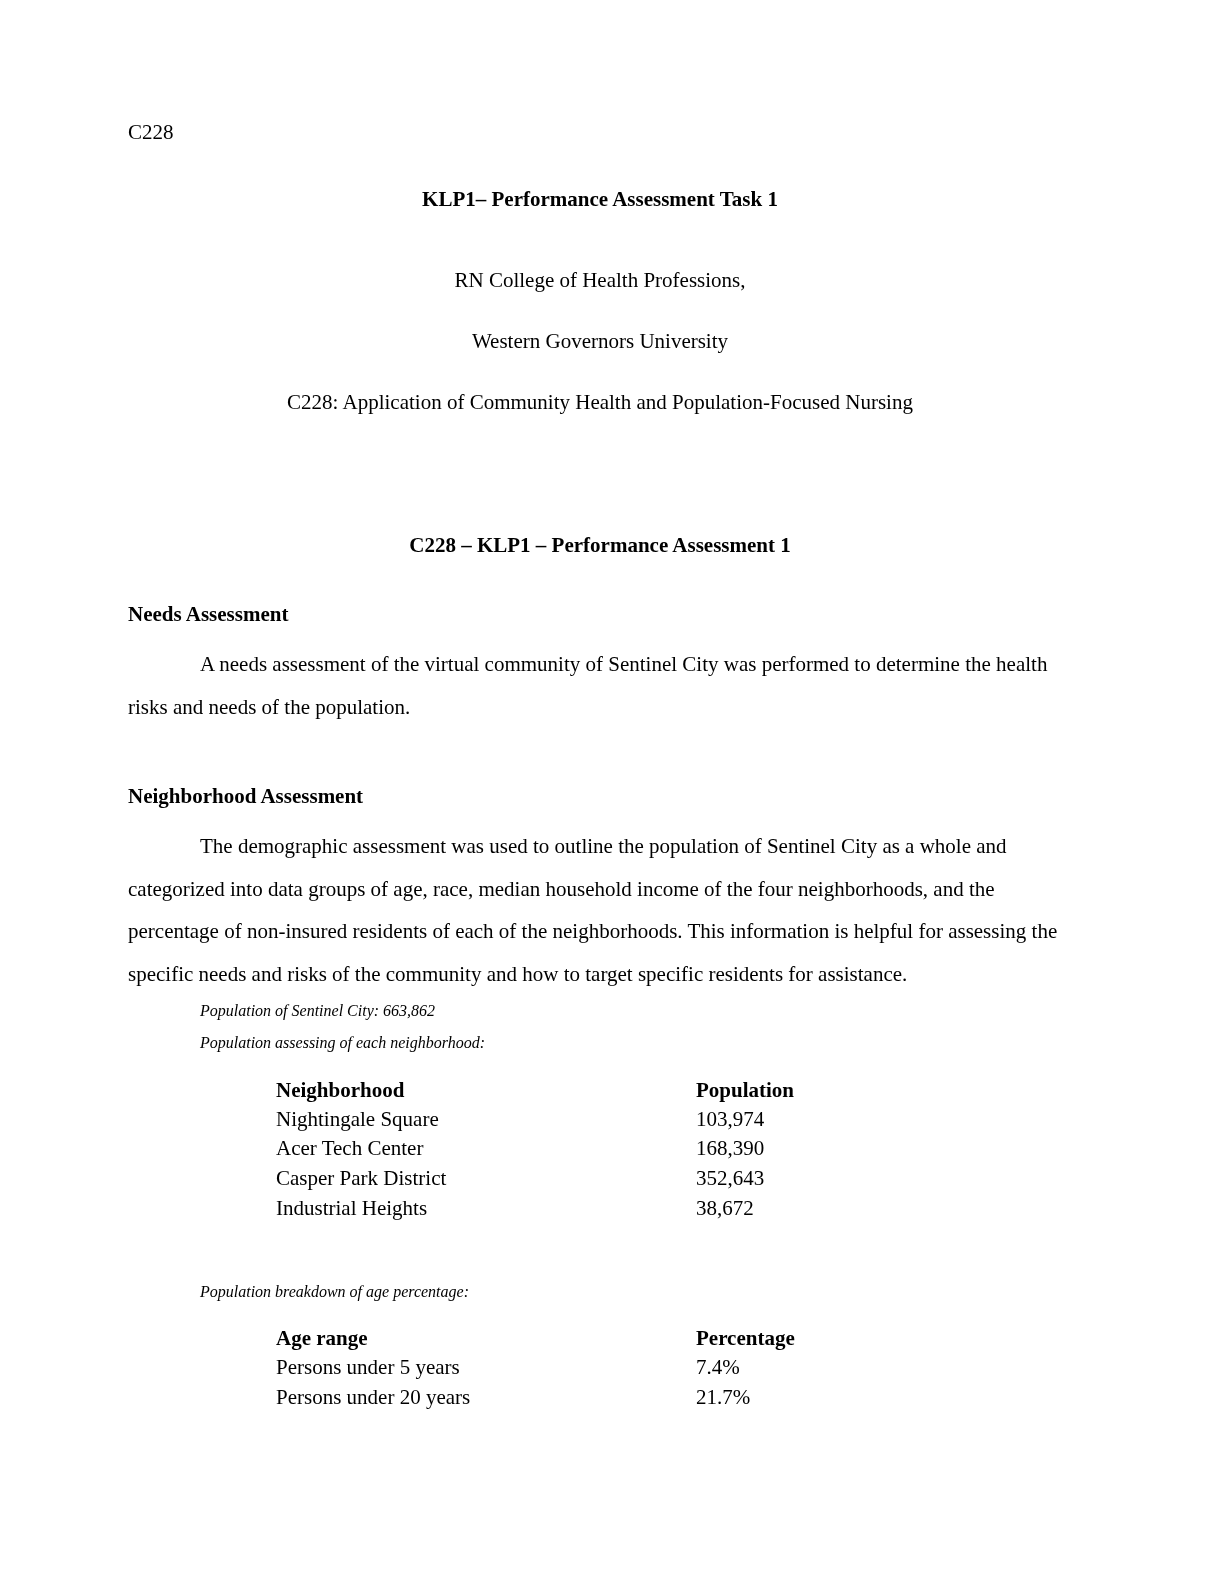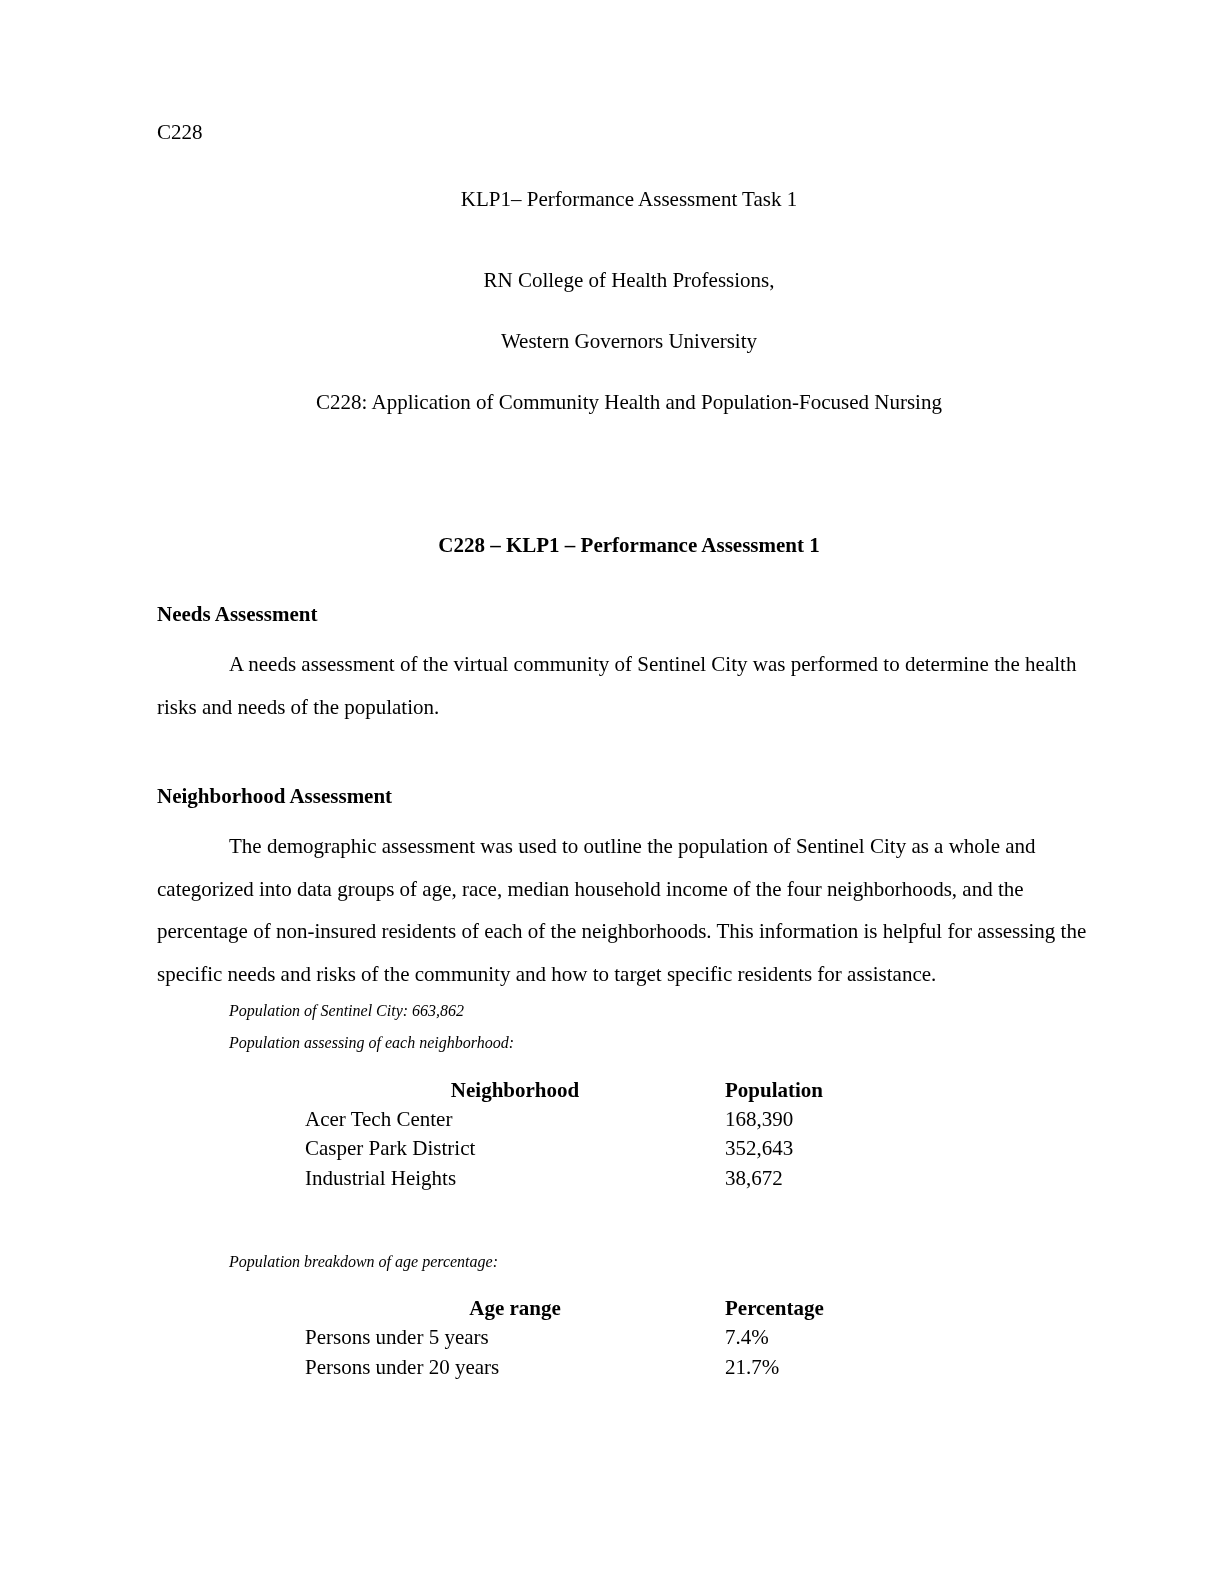--- a/index.html
+++ b/index.html
@@ -18,35 +18,35 @@
   .page {
     position: absolute;
     top: 0; left: 0;
     width: 1224px;
     height: 1584px;
     padding: 0;
     box-sizing: border-box;
   }
   .content {
     position: absolute;
-    left: 157px;
+    left: 128px;
     top: 120px;
     width: 944px;
   }
   .running-head {
     font-size: 21px;
     line-height: 1.2;
     margin: 0 0 42px 0;
   }
   .title-block {
     text-align: center;
   }
   .doc-title {
     font-size: 21px;
-    font-weight: normal;
+    font-weight: bold;
     margin: 0 0 56px 0;
   }
   .center-line {
     font-size: 21px;
     margin: 0 0 36px 0;
   }
   .spacer-lg {
     height: 70px;
   }
   .section-title-center {
@@ -76,21 +76,21 @@
     margin: 0;
     text-indent: 72px;
     font-style: italic;
   }
   table.data-table {
     border-collapse: collapse;
     margin: 18px 0 0 148px;
     font-size: 21px;
   }
   table.data-table th {
-    text-align: center;
+    text-align: left;
     font-weight: bold;
     padding: 0 0 2px 0;
     font-size: 21px;
     margin-left: 28px;
   }
   table.data-table td {
     text-align: left;
     padding: 1px 0;
     font-size: 21px;
     line-height: 1.32;
@@ -135,20 +135,24 @@
 
     <table class="data-table">
       <thead>
         <tr>
           <th class="col-a">Neighborhood</th>
           <th>Population</th>
         </tr>
       </thead>
       <tbody>
         <tr>
+          <td class="col-a">Nightingale Square</td>
+          <td>103,974</td>
+        </tr>
+        <tr>
           <td class="col-a">Acer Tech Center</td>
           <td>168,390</td>
         </tr>
         <tr>
           <td class="col-a">Casper Park District</td>
           <td>352,643</td>
         </tr>
         <tr>
           <td class="col-a">Industrial Heights</td>
           <td>38,672</td>

